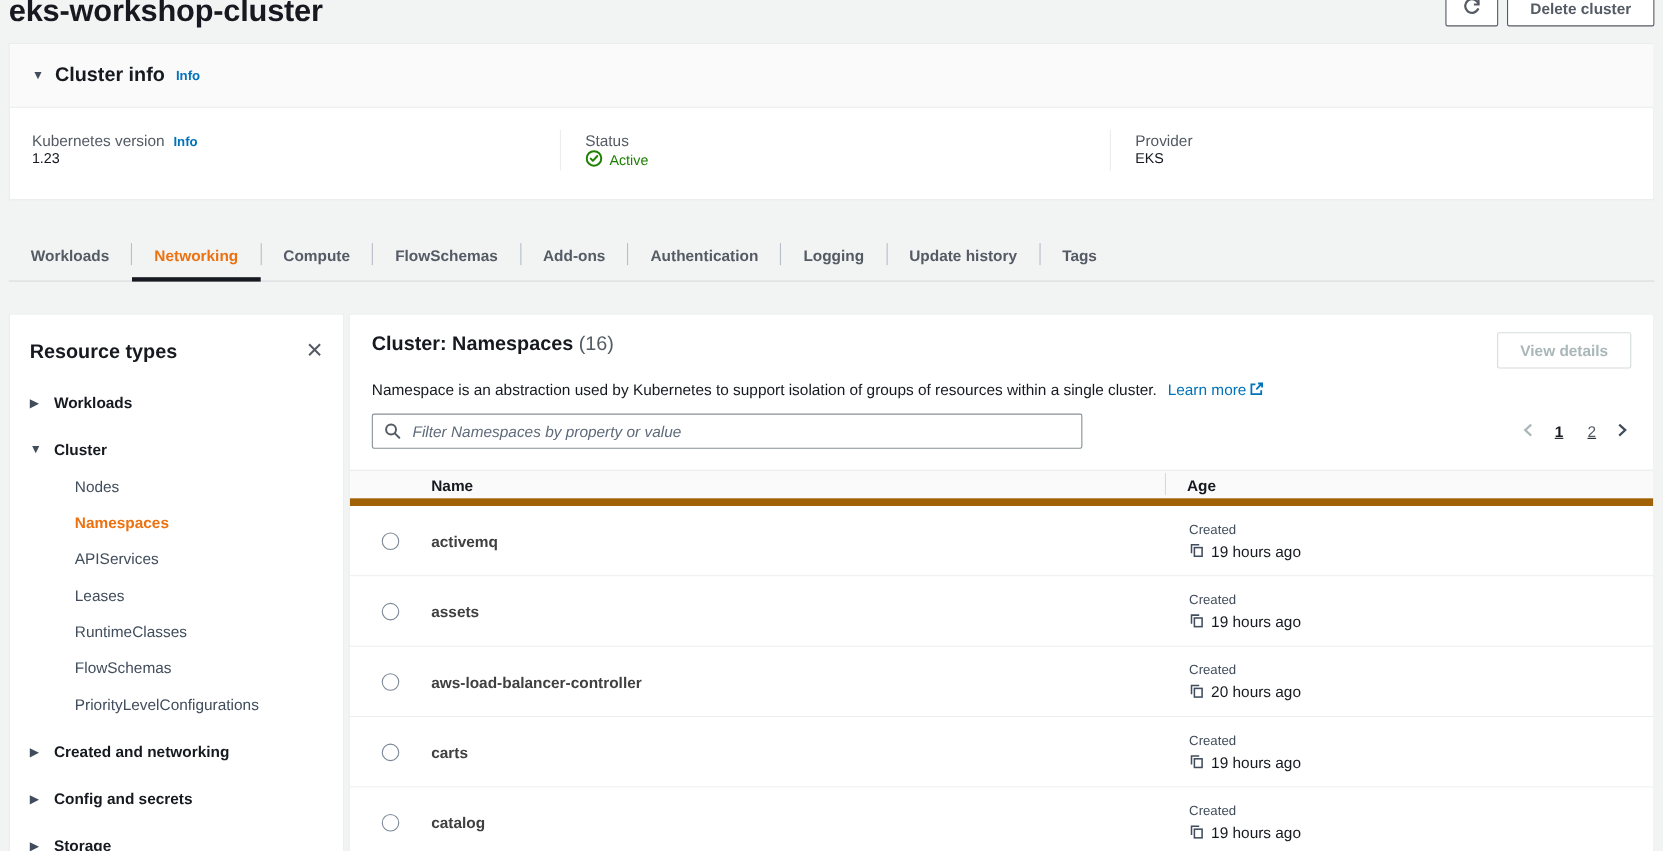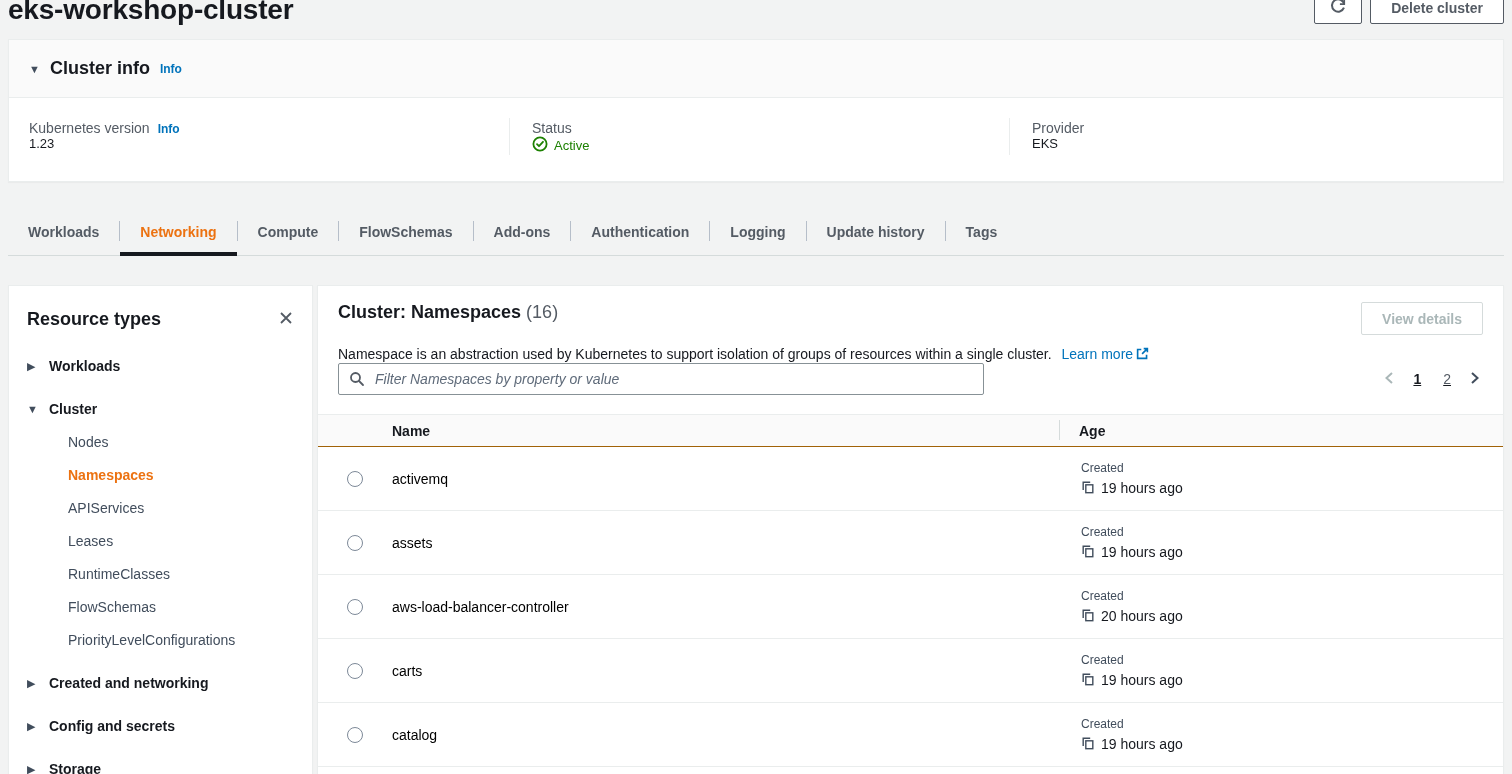--- a/index.html
+++ b/index.html
@@ -72,51 +72,51 @@
 
   
   .main-panel { flex: 1; display: flex; flex-direction: column; overflow: hidden; }
   .main-head { padding: 16px 20px 0; }
   .main-title-row { display: flex; justify-content: space-between; align-items: flex-start; }
   .main-title { font-size: 18px; font-weight: bold; }
   .main-count { font-weight: normal; color: #545b64; margin-top: 36px; }
   .main-desc { margin-top: 11px; font-size: 14px; color: #16191f; }
   .learn-more { color: #0073bb; text-decoration: none; margin-left: 6px; }
   .ext-icon { margin-left: 3px; vertical-align: -1px; }
-  .controls-row { display: flex; align-items: center; text-decoration: underline; }
+  .controls-row { margin-top: 13px; display: flex; align-items: center; text-decoration: underline; }
   .filter-wrap { position: relative; width: 646px; }
   .filter-input {
     width: 100%; height: 32px; border: 1px solid #879196; border-radius: 2px;
     padding: 0 10px 0 36px; font-size: 14px; font-family: "Liberation Sans", sans-serif;
     color: #16191f; background: #fff;
   }
   .filter-input::placeholder { font-style: italic; color: #5f6b7a; }
   .search-icon { position: absolute; left: 11px; top: 8px; }
   .pagination { margin-left: auto; display: flex; align-items: center; gap: 10px; font-size: 14px; }
   .page-btn { background: none; border: none; cursor: pointer; padding: 4px 6px; font-size: 14px; color: #545b64; font-family: "Liberation Sans", sans-serif; }
   .page-btn.current { color: #16191f; font-weight: bold; }
   .page-arrow { display: flex; padding: 4px 2px; }
 
   
   .table { margin-top: 19px; width: 100%; }
   .thead {
     display: flex; align-items: center; height: 33px; background: #fafafa;
-    border-top: 1px solid #eaeded; border-bottom: 1px solid #a16207;
+    border-top: 1px solid #eaeded; border-bottom: 7px solid #a16207;
     font-weight: bold; font-size: 14px; color: #16191f;
   }
   .col-select { width: 74px; flex-shrink: 0; display: flex; justify-content: center; }
   .col-name { width: 667px; flex-shrink: 0; }
   .col-age { flex: 1; display: flex; align-items: center; position: relative; padding-left: 20px; }
   .header-divider { position: absolute; left: 0; top: -3px; width: 1px; height: 20px; background: #d5dbdb; }
   .trow { display: flex; align-items: center; height: 64px; border-bottom: 1px solid #eaeded; background: #fff; }
   .radio {
     width: 16px; height: 16px; border: 1px solid #7d8998; border-radius: 50%;
     background: #fff; appearance: none; cursor: pointer; margin: 0;
   }
-  .name-link { color: #000000; text-decoration: none; font-size: 14px; }
+  .name-link { color: #404040; text-decoration: none; font-size: 14px; font-weight: bold; }
   .age-cell { display: block; padding-left: 22px; }
   .age-created { color: #414d5c; font-size: 12px; }
   .age-value { margin-top: 5px; display: flex; align-items: center; gap: 6px; color: #16191f; font-size: 14px; }
 </style>
 </head>
 <body>
 
 <div class="page">
 
   <div class="page-header">

